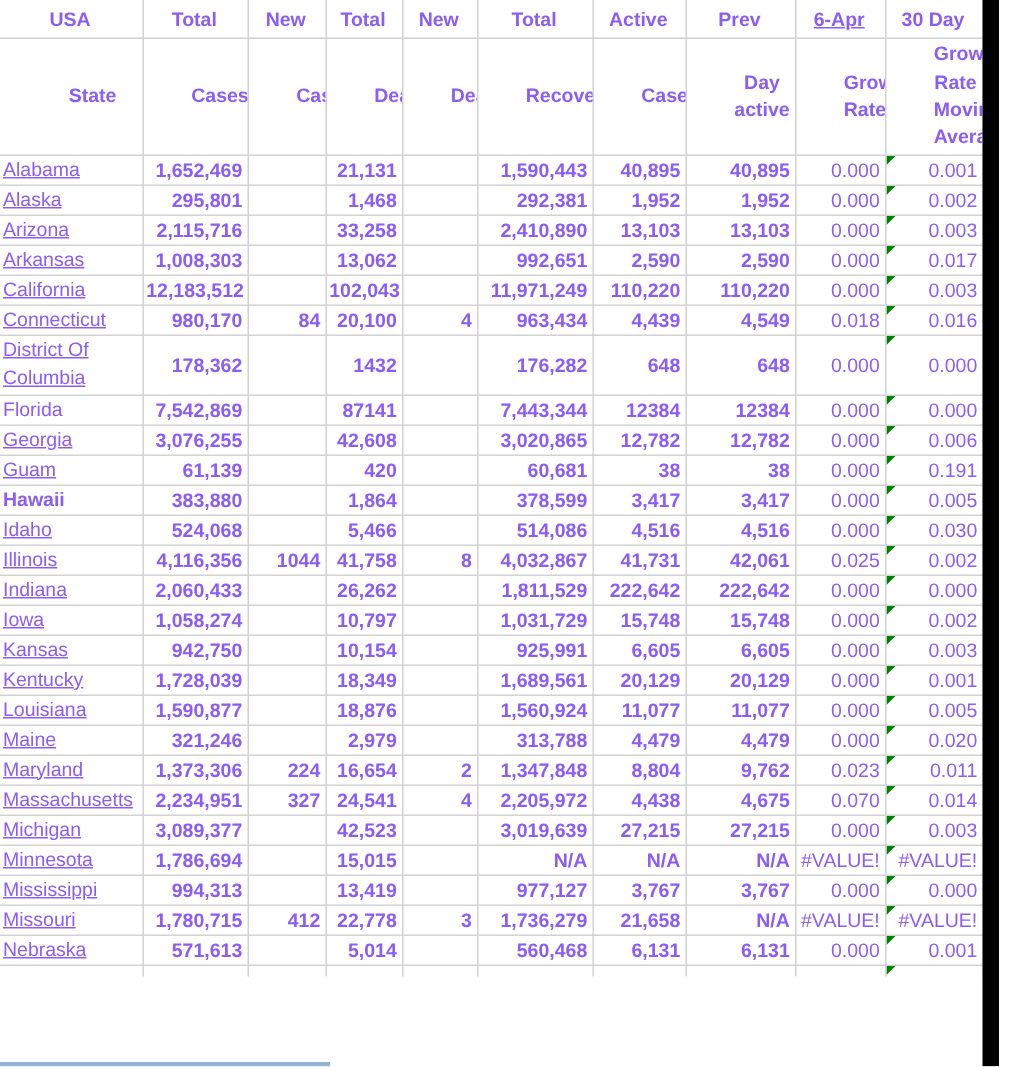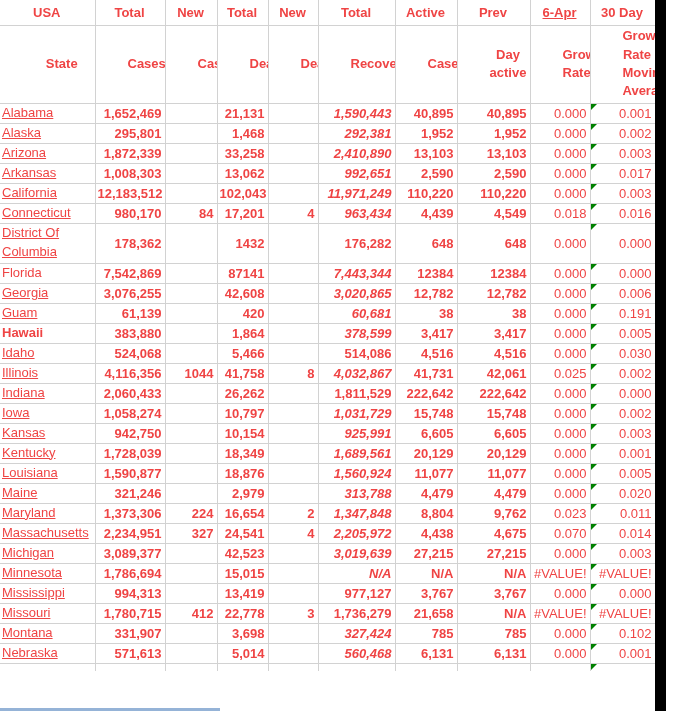--- a/index.html
+++ b/index.html
@@ -1,36 +1,36 @@
 <!DOCTYPE html>
 <html><head>
 <meta charset="utf-8">
 <style>
   html,body{margin:0;padding:0;background:#fff;}
   .sheet{
     position:relative;width:680px;height:711px;background:#fff;overflow:hidden;
-    font-family:"Liberation Sans",sans-serif;color:#ef4444;
+    font-family:"Liberation Sans",sans-serif;color:#8b5cf6;
   }
   table{border-collapse:collapse;table-layout:fixed;width:655px;}
   td,th{
     border-right:1px solid #d2d2d2;border-bottom:1px solid #d2d2d2;
     padding:0 3px 0 2px;font-size:13px;overflow:hidden;white-space:nowrap;
     vertical-align:middle;box-sizing:border-box;
   }
   tr.h1 th{height:25px;font-weight:bold;text-align:center;}
   tr.h2 th{height:78px;font-weight:bold;text-align:center;white-space:normal;line-height:1.42;padding-left:32px;}
   tr.data td{height:20px;}
   tr.data.tall td{height:40px;}
   tr.sliver td{height:8px;border-bottom:none;}
   td.state{text-align:left;font-weight:normal;text-decoration:underline;white-space:normal;line-height:1.45;}
   td.state.nou{text-decoration:none;}
   td.state.b{font-weight:bold;text-decoration:none;}
   td.num{text-align:right;font-weight:bold;}
   td.thin{font-weight:normal;}
-  td.ital{font-style:italic;}
+  td.ital{}
   th.right{text-align:right;font-weight:bold;text-decoration:underline;}
   td.rel{position:relative;text-align:right;}
   .flag{
     position:absolute;top:0;left:0;width:0;height:0;
     border-top:6px solid #008000;border-right:6px solid transparent;
   }
   .strip{position:absolute;top:0;width:11px;height:711px;background:#000;}
   .blueline{position:absolute;height:3px;background:#95b3d7;bottom:0;left:0;}
 </style>
 </head>
@@ -94,21 +94,21 @@
           <td class="num">1,468</td>
           <td class="num"></td>
           <td class="num ital">292,381</td>
           <td class="num">1,952</td>
           <td class="num">1,952</td>
           <td class="num thin">0.000</td>
           <td class="num thin rel"><span class="flag"></span>0.002</td>
         </tr>
         <tr class="data">
           <td class="state">Arizona</td>
-          <td class="num">1,872,339</td>
+          <td class="num">2,115,716</td>
           <td class="num"></td>
           <td class="num">33,258</td>
           <td class="num"></td>
           <td class="num ital">2,410,890</td>
           <td class="num">13,103</td>
           <td class="num">13,103</td>
           <td class="num thin">0.000</td>
           <td class="num thin rel"><span class="flag"></span>0.003</td>
         </tr>
         <tr class="data">
@@ -132,21 +132,21 @@
           <td class="num ital">11,971,249</td>
           <td class="num">110,220</td>
           <td class="num">110,220</td>
           <td class="num thin">0.000</td>
           <td class="num thin rel"><span class="flag"></span>0.003</td>
         </tr>
         <tr class="data">
           <td class="state">Connecticut</td>
           <td class="num">980,170</td>
           <td class="num">84</td>
-          <td class="num">17,201</td>
+          <td class="num">20,100</td>
           <td class="num">4</td>
           <td class="num ital">963,434</td>
           <td class="num">4,439</td>
           <td class="num">4,549</td>
           <td class="num thin">0.018</td>
           <td class="num thin rel"><span class="flag"></span>0.016</td>
         </tr>
         <tr class="data tall">
           <td class="state">District Of Columbia</td>
           <td class="num">178,362</td>
@@ -369,32 +369,20 @@
           <td class="num">412</td>
           <td class="num">22,778</td>
           <td class="num">3</td>
           <td class="num">1,736,279</td>
           <td class="num">21,658</td>
           <td class="num">N/A</td>
           <td class="num thin">#VALUE!</td>
           <td class="num thin rel"><span class="flag"></span>#VALUE!</td>
         </tr>
         <tr class="data">
-          <td class="state">Montana</td>
-          <td class="num">331,907</td>
-          <td class="num"></td>
-          <td class="num">3,698</td>
-          <td class="num"></td>
-          <td class="num ital">327,424</td>
-          <td class="num">785</td>
-          <td class="num">785</td>
-          <td class="num thin">0.000</td>
-          <td class="num thin rel"><span class="flag"></span>0.102</td>
-        </tr>
-        <tr class="data">
           <td class="state">Nebraska</td>
           <td class="num">571,613</td>
           <td class="num"></td>
           <td class="num">5,014</td>
           <td class="num"></td>
           <td class="num ital">560,468</td>
           <td class="num">6,131</td>
           <td class="num">6,131</td>
           <td class="num thin">0.000</td>
           <td class="num thin rel"><span class="flag"></span>0.001</td>

